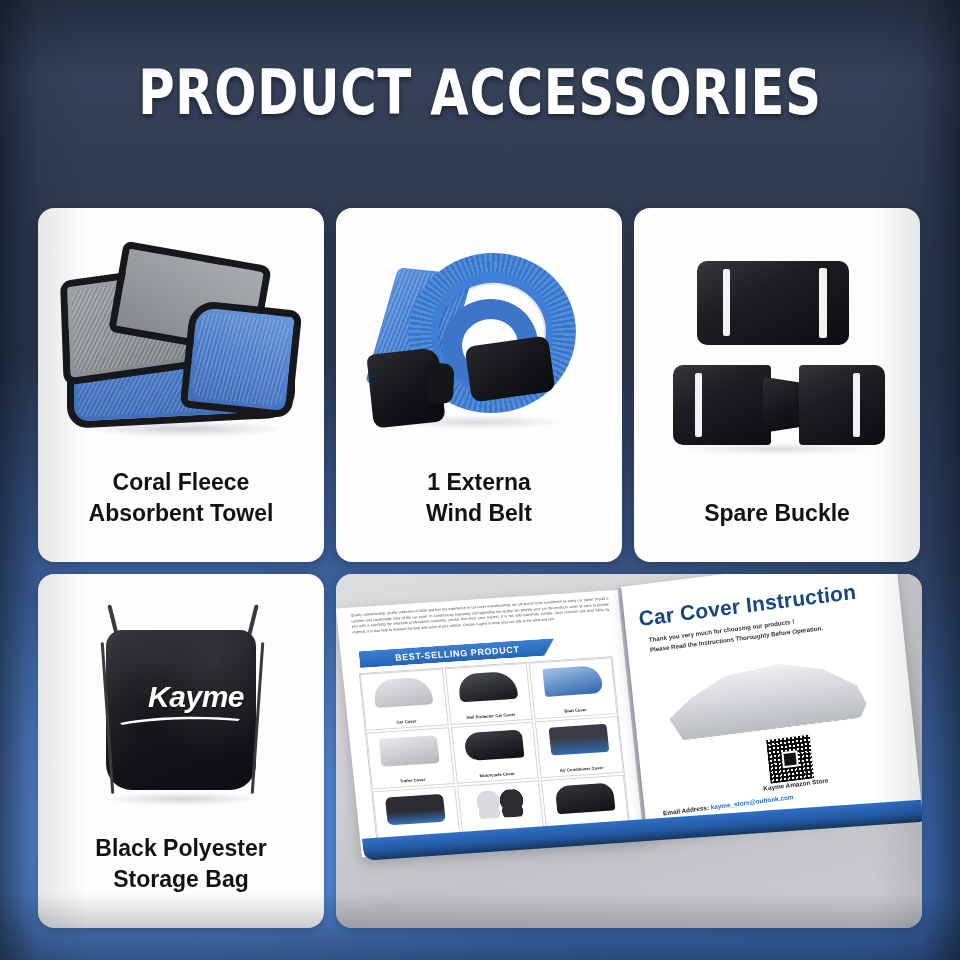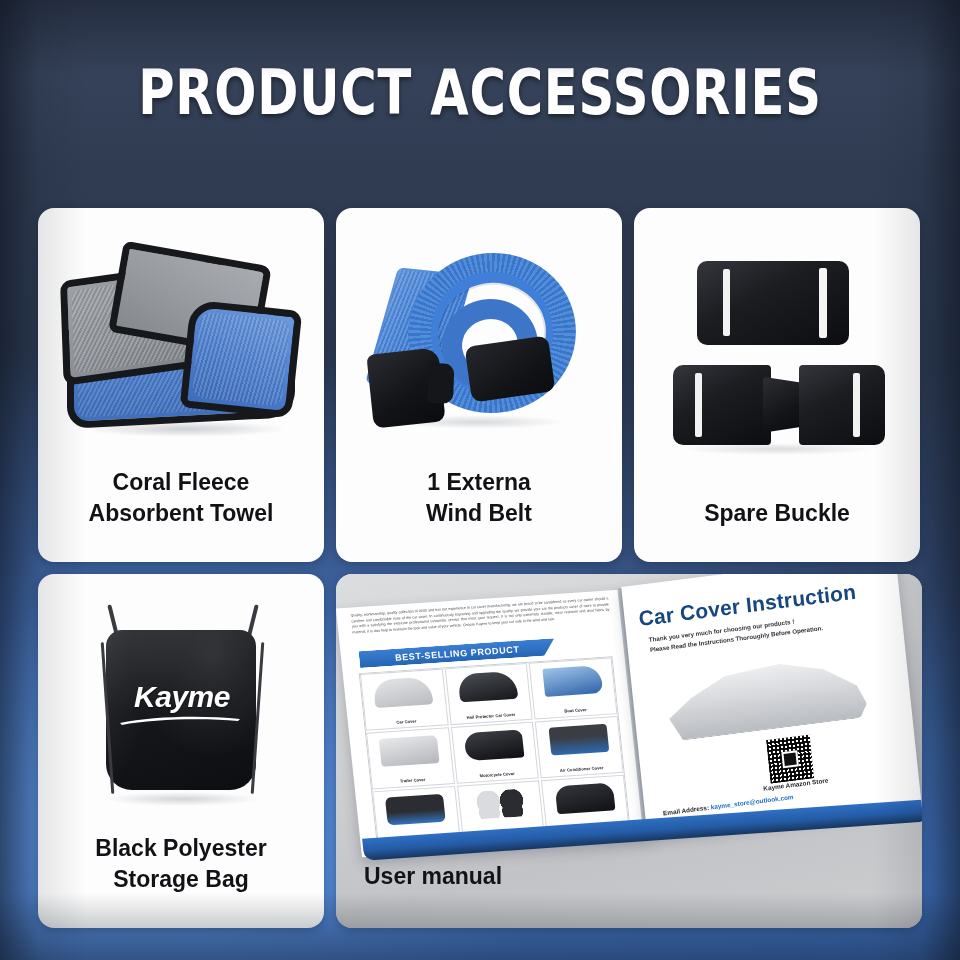--- a/index.html
+++ b/index.html
@@ -281,21 +281,21 @@
                 radial-gradient(ellipse at 72% 18%, rgba(255,255,255,0.10) 0%, rgba(0,0,0,0) 55%);
   }
   .bag-cord {
     position:absolute; width: 4px; background: #3a3b40; border-radius: 2px;
   }
   .cord-l { left: 38px; top: 2px; height: 56px; transform: rotate(-14deg); }
   .cord-r { left: 172px; top: 2px; height: 56px; transform: rotate(14deg); }
   .cord-ll { left: 30px; top: 40px; height: 152px; width: 3px; transform: rotate(-4deg); }
   .cord-rr { left: 180px; top: 40px; height: 152px; width: 3px; transform: rotate(4deg); }
   .bag-logo {
-    position:absolute; left: 44px; top: 78px; width: 124px; text-align:center;
+    position:absolute; left: 44px; top: 78px; width: 124px; text-align:right;
     color: #ffffff; font-style: italic; font-weight: bold; font-size: 30px;
     letter-spacing: -0.5px; z-index: 4;
     text-shadow: 0 1px 2px rgba(0,0,0,0.6);
   }
   .bag-swoosh {
     position:absolute; left: 42px; top: 112px; width: 124px; height: 12px; z-index: 4;
   }
   .bag-shadow {
     position:absolute; left: 28px; bottom: 6px; width: 156px; height: 14px;
     background: radial-gradient(ellipse at center, rgba(40,50,70,0.20) 0%, rgba(0,0,0,0) 70%);
@@ -561,22 +561,19 @@
               <div class="email-line">
                 <span>Email Address:</span>
                 <em>kayme_store@outlook.com</em>
               </div>
             </div>
 
             <div class="book-edge"></div>
           </div>
         </div>
 
-        <div class="manual-caption">
-          <span>User manual</span>
-        </div>
       </div>
 
     </div>
   </div>
 
   <div class="vignette"></div>
 </div>
 
 </body></html>

